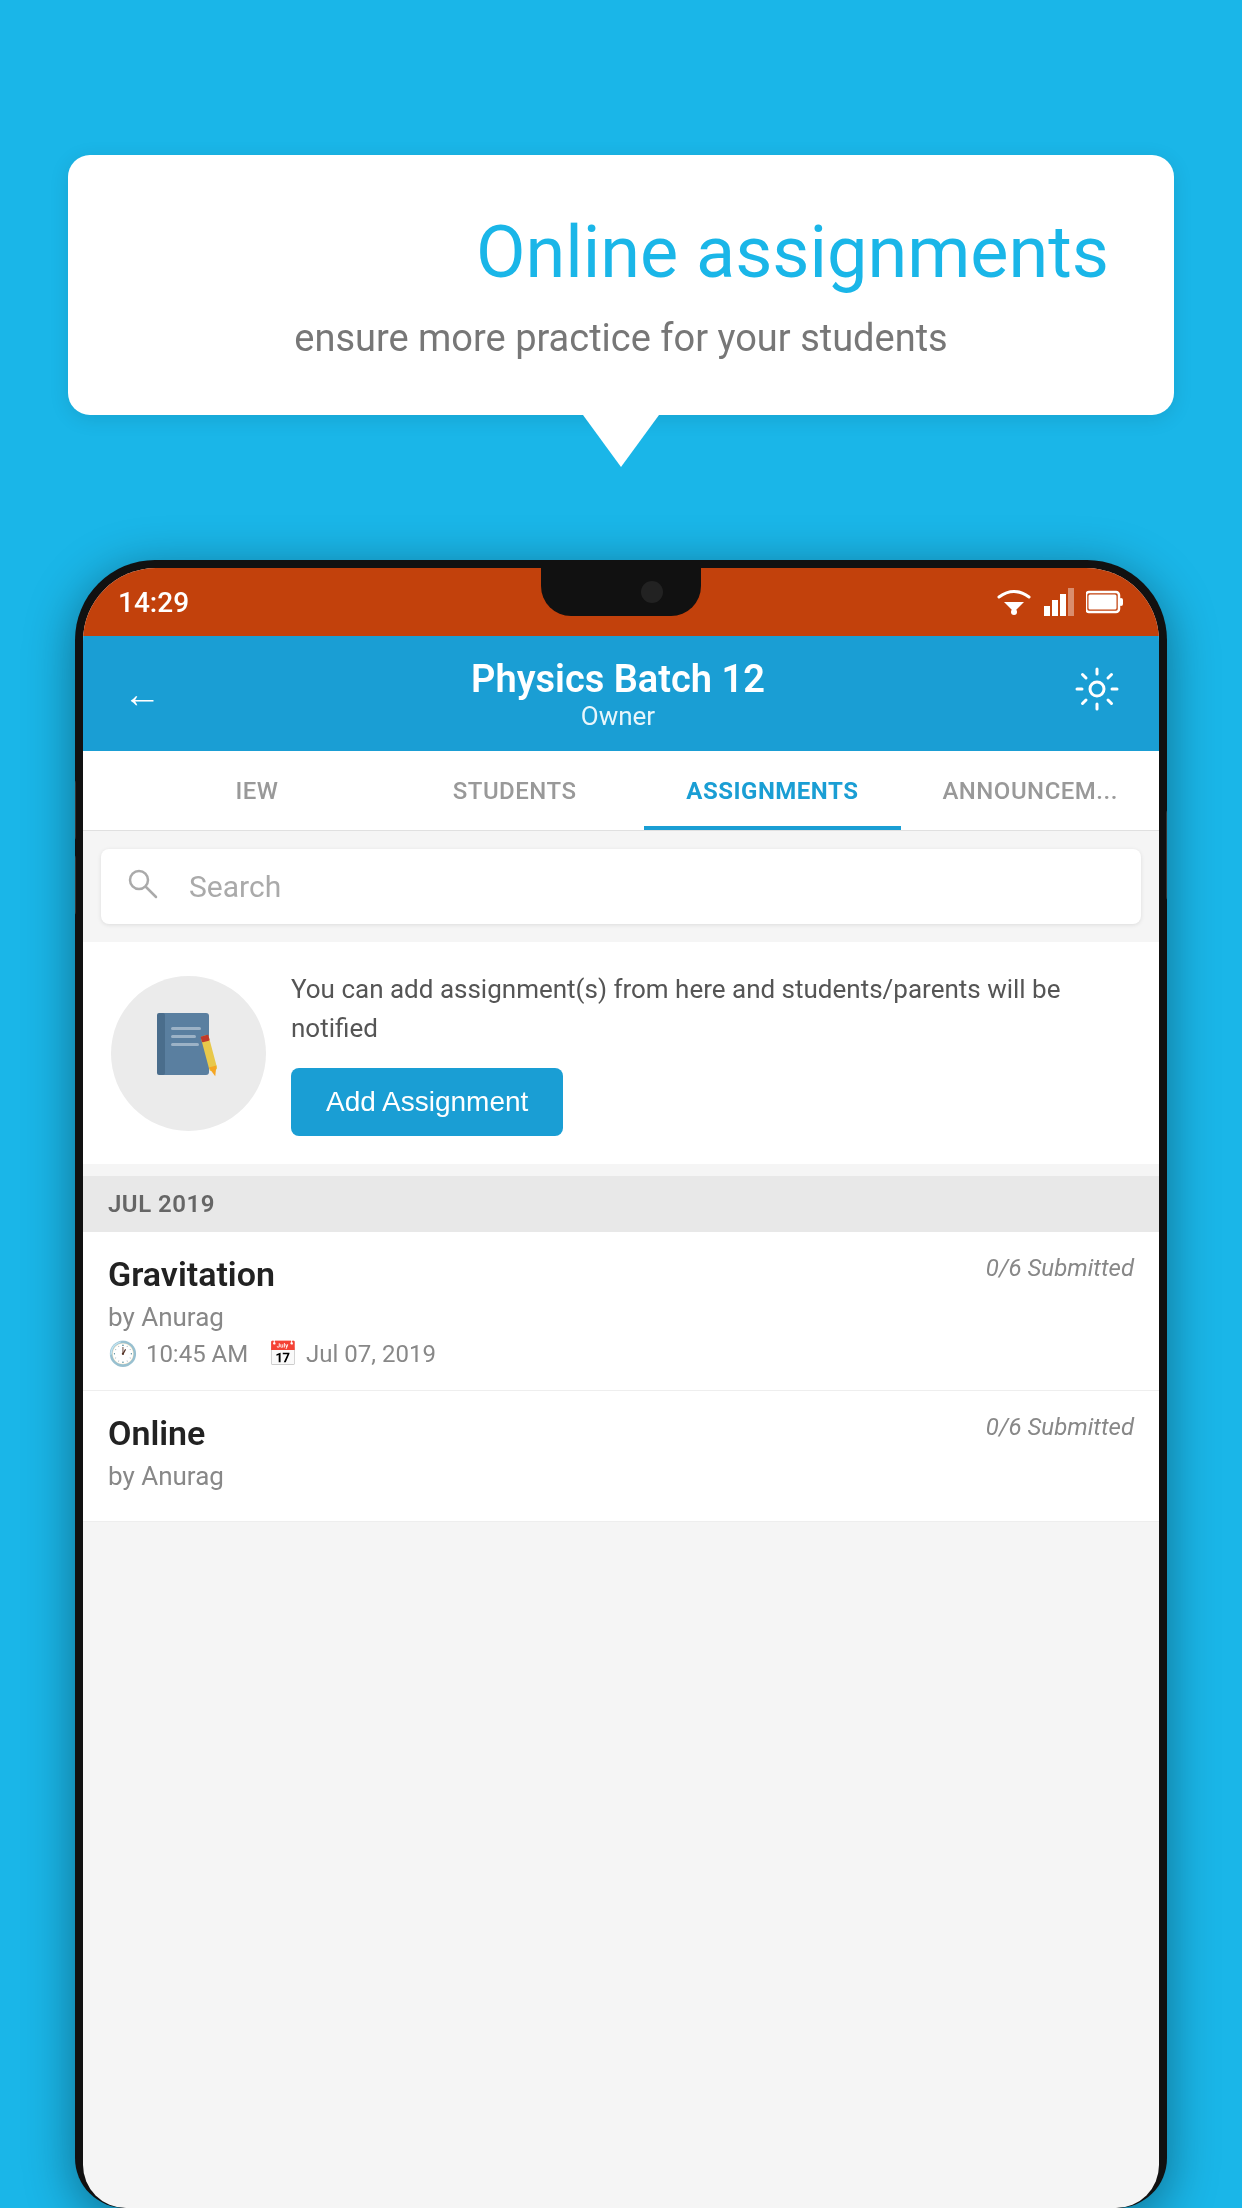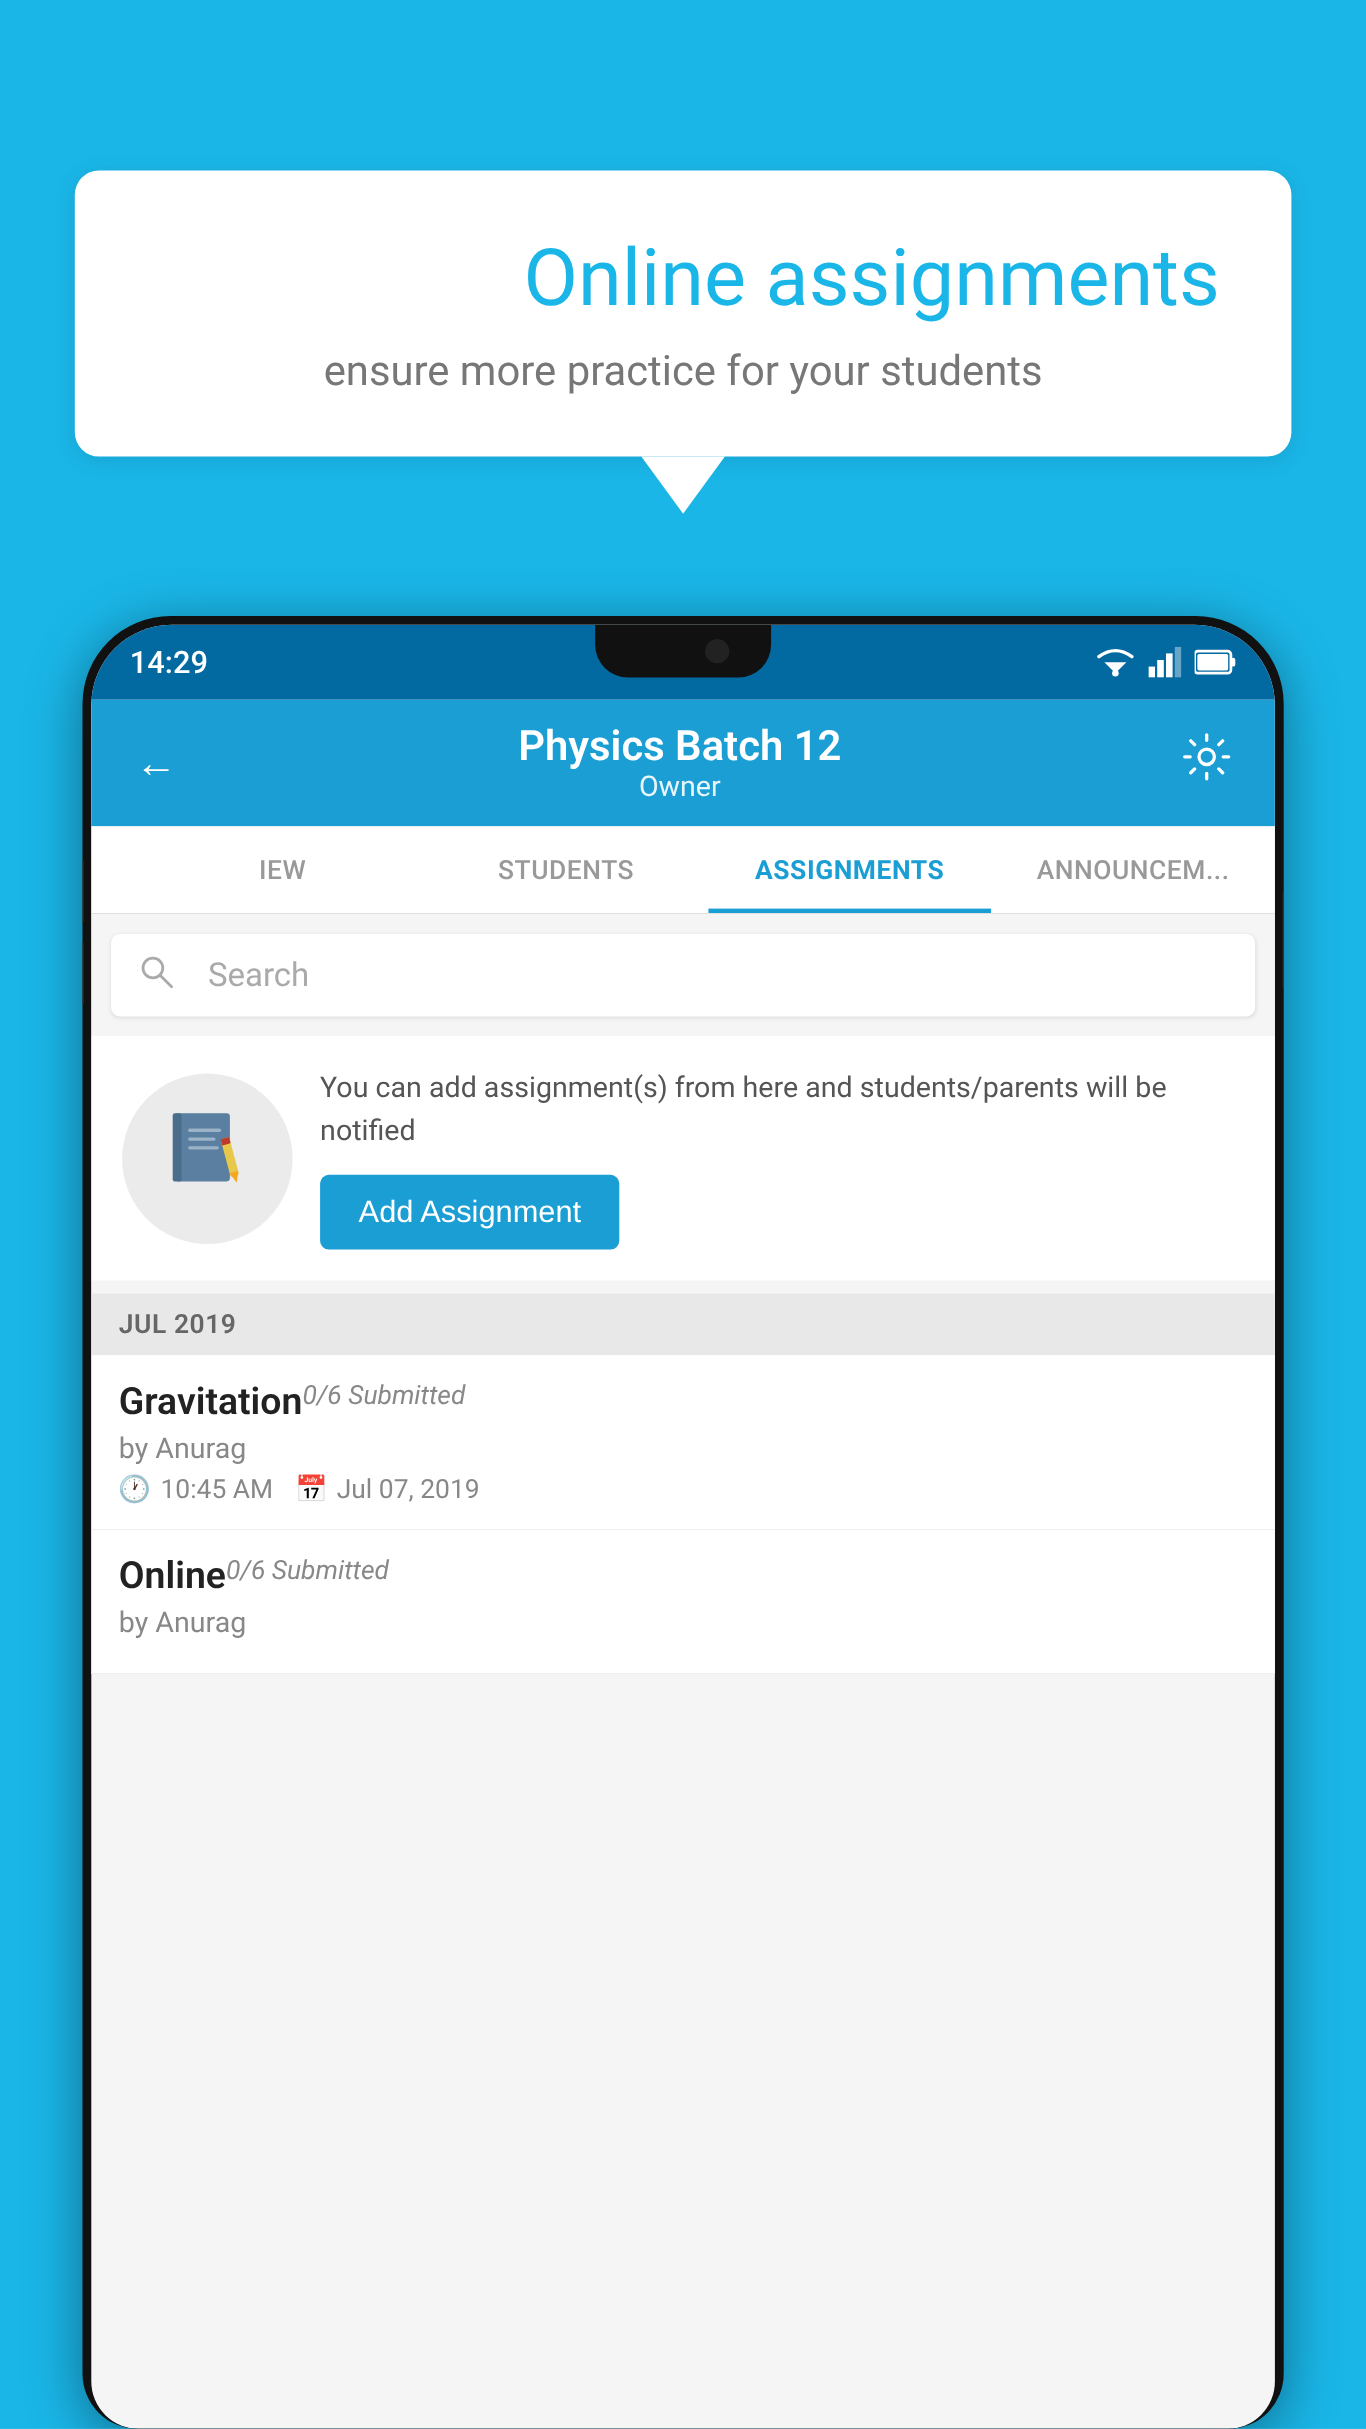--- a/index.html
+++ b/index.html
@@ -89,21 +89,21 @@
       transform: translateX(-50%);
       width: 160px;
       height: 48px;
       background: #111;
       border-radius: 0 0 30px 30px;
       z-index: 100;
     }
 
     
     .status-bar {
-      background: #0369a1;
+      background: #c2410c;
       height: 68px;
       display: flex;
       align-items: center;
       padding: 0 35px;
       position: relative;
       z-index: 50;
     }
 
     .status-time {
       color: white;
@@ -290,20 +290,21 @@
 
     
     .assignment-item {
       background: white;
       padding: 22px 25px;
       border-bottom: 1px solid #eee;
     }
 
     .assignment-item-header {
       display: flex;
+      justify-content: space-between;
       align-items: flex-start;
       margin-bottom: 8px;
     }
 
     .assignment-title {
       font-size: 34px;
       font-weight: 600;
       color: #222;
     }
 

